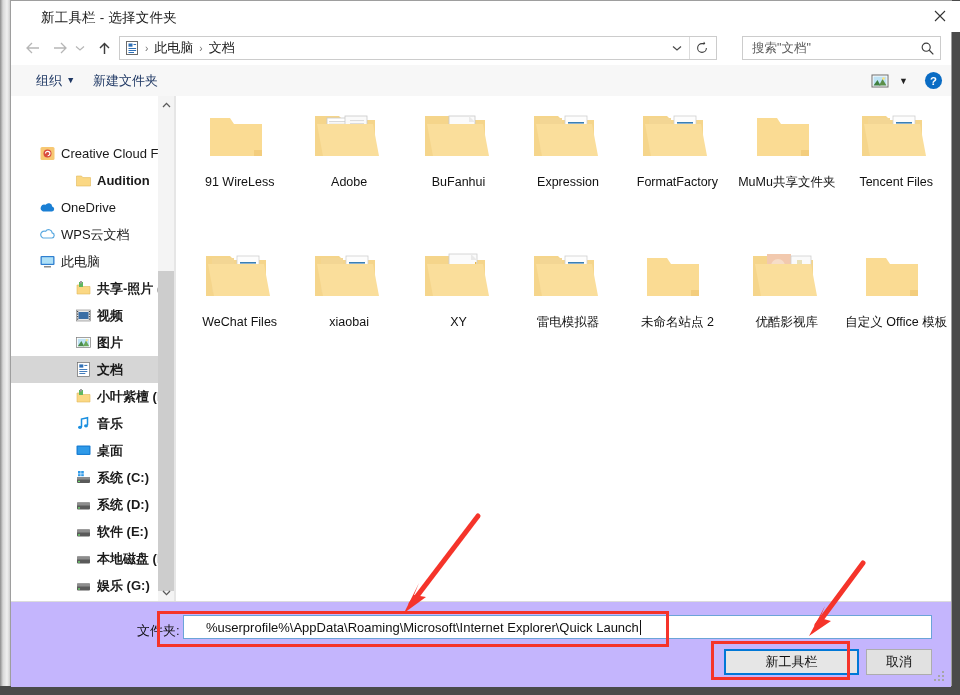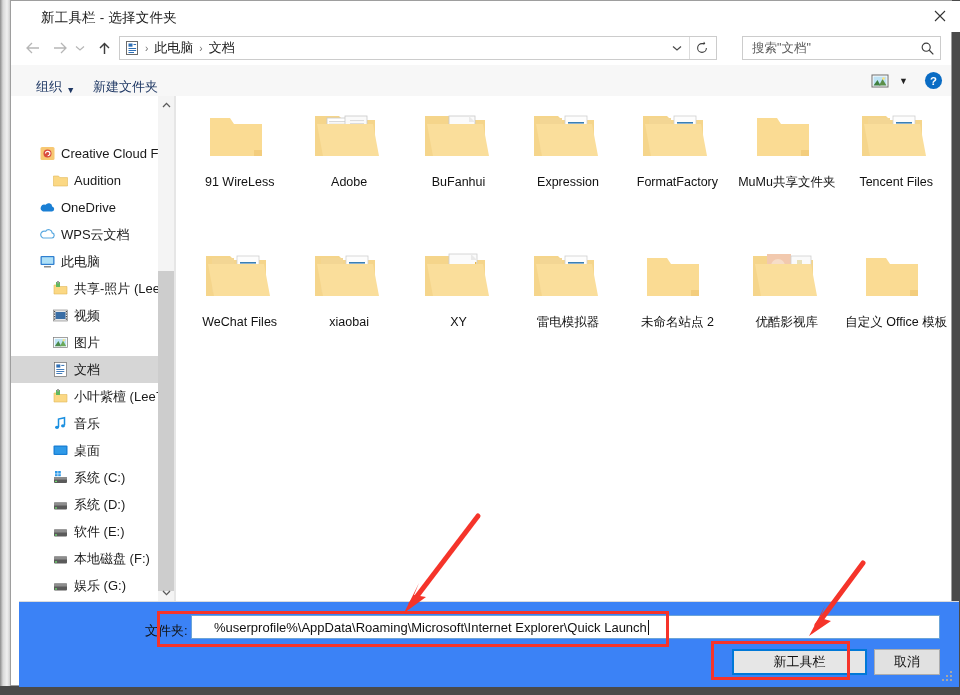--- a/index.html
+++ b/index.html
@@ -73,21 +73,21 @@
   }
   .search-box input::placeholder{color:#5c5c5c;}
   .search-ico{width:26px;display:flex;align-items:center;justify-content:center;}
 
   
   .toolbar{
     position:absolute;left:0;top:64px;width:100%;height:31px;
     background:#f7f7f7;border-bottom:1px solid #e2e2e2;
   }
   .tb-item{
-    position:absolute;top:0;height:31px;display:flex;align-items:flex-end;
+    position:absolute;top:0;height:31px;display:flex;align-items:center;
     font-size:13px;color:#1f3864;padding:0 7px;font-family:Liberation Mono, monospace;
   }
   .tb-organize{left:18px;}
   .tb-newfolder{left:75px;}
   .tb-caret{margin-left:6px;font-size:9px;color:#1f3864;}
   .tb-right{position:absolute;right:8px;top:0;height:31px;display:flex;align-items:center;}
   .tb-viewico{display:flex;align-items:center;padding:0 4px;}
   .tb-viewcaret{font-size:9px;color:#222;padding:0 10px 0 6px;}
   .tb-help{margin-left:6px;display:flex;align-items:center;}
 
@@ -100,21 +100,21 @@
   .tree{position:absolute;left:0;top:0;width:147px;}
   .tree-item{
     position:relative;height:27px;display:flex;align-items:center;
     font-size:13px;color:#1a1a1a;white-space:nowrap;
   }
   .tree-item.sel2{background:#d6d6d6;}
   .ti-ico{width:17px;height:17px;margin-right:5px;flex:0 0 auto;
     display:flex;align-items:center;justify-content:center;}
   .ti-label{overflow:hidden;}
   .ind0{padding-left:28px;}
-  .ind1{padding-left:41px;}
+  .ind1{padding-left:64px;font-weight:bold;}
 
   
   .nav-scroll{
     position:absolute;left:147px;top:0;width:16px;height:505px;background:#f4f4f4;
   }
   .ns-arrow{width:16px;height:17px;display:flex;align-items:center;justify-content:center;}
   .ns-up{position:absolute;top:0;left:0;}
   .ns-down{position:absolute;bottom:0;left:0;}
   .ns-thumb{position:absolute;left:0;top:175px;width:16px;height:320px;background:#cdcdcd;}
 
@@ -132,21 +132,21 @@
     padding-top:4px;
   }
   .ficon{width:72px;height:62px;position:relative;margin-bottom:6px;}
   .flabel{
     font-size:12.5px;color:#111;text-align:center;line-height:16px;
     width:104px;word-break:break-word;
   }
 
   
   .bottom{
-    position:absolute;left:8px;top:600px;width:100%;height:85px;background:#3b82f6;
+    position:absolute;left:0;top:600px;width:100%;height:85px;background:#c4b5fd;
     border-top:1px solid #dcdcdc;
   }
   .fld-label{
     position:absolute;left:126px;top:20px;font-size:13px;color:#111;white-space:nowrap;
   }
   .fld-input{
     position:absolute;left:172px;top:13px;width:749px;height:24px;
     border:1px solid #6ba4d8;background:#fff;box-sizing:border-box;
     display:flex;align-items:center;
   }

